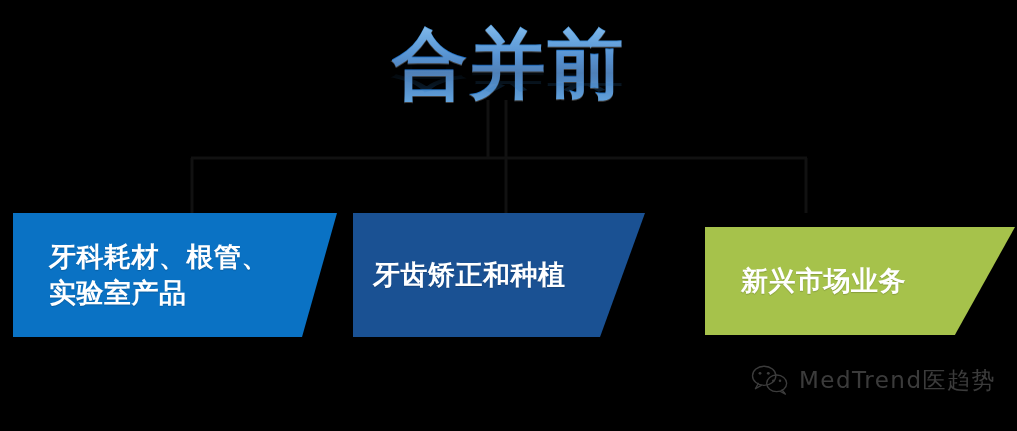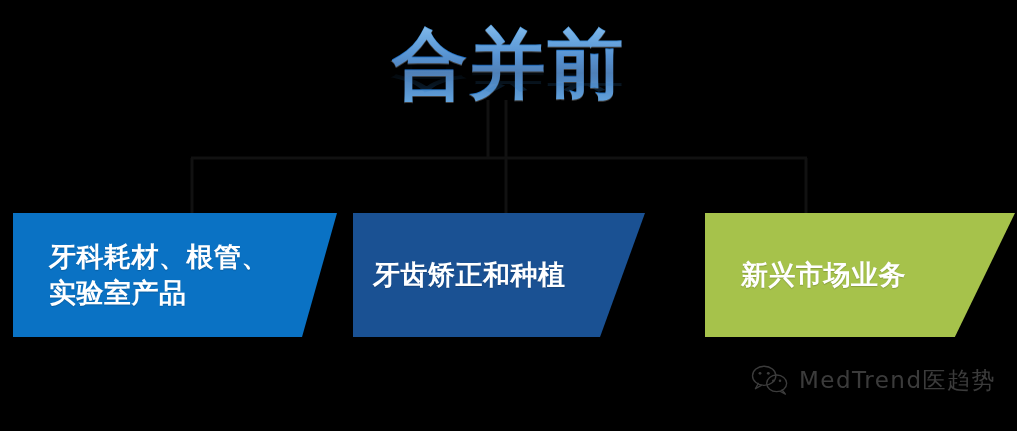--- a/index.html
+++ b/index.html
@@ -110,23 +110,23 @@
     width: 292px;
     height: 124px;
     background: #1a5193;
     clip-path: polygon(0 0, 100% 0, 84.6% 100%, 0 100%);
     padding-left: 20px;
     padding-right: 48px;
     align-items: center;
   }
   #box-3 {
     left: 705px;
-    top: 213px;
+    top: 227px;
     width: 310px;
-    height: 124px;
+    height: 108px;
     background: #a6c24b;
     clip-path: polygon(0 0, 100% 0, 80.6% 100%, 0 100%);
     padding-left: 36px;
     padding-right: 58px;
   }
   #box-1 .box-label { font-size: 27px; }
   #box-2 .box-label { font-size: 27px; }
   #box-3 .box-label { font-size: 27px; }
 
   

